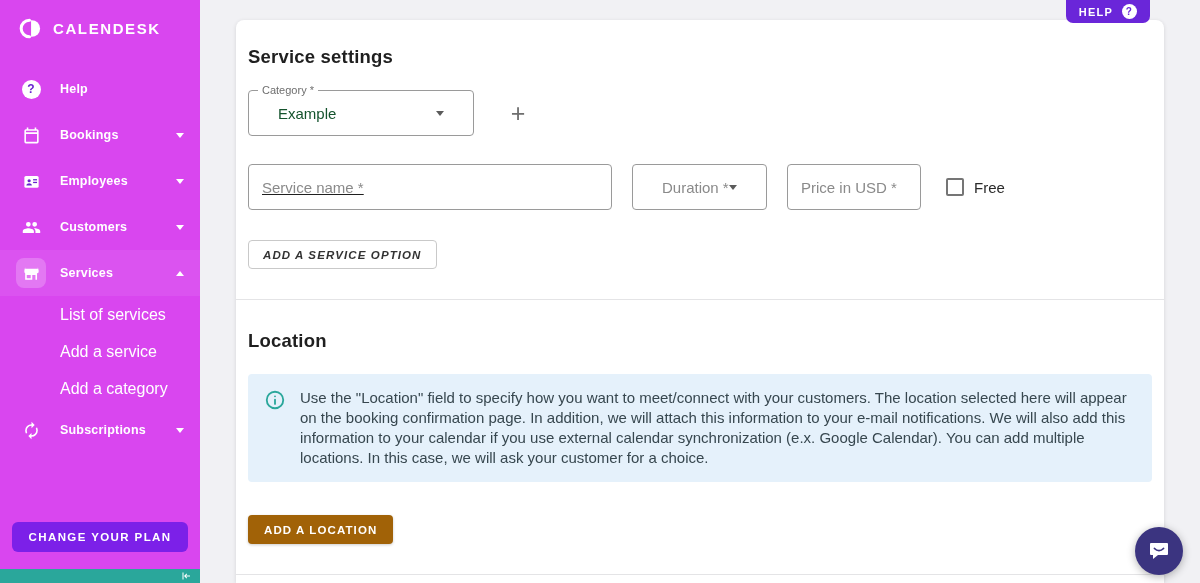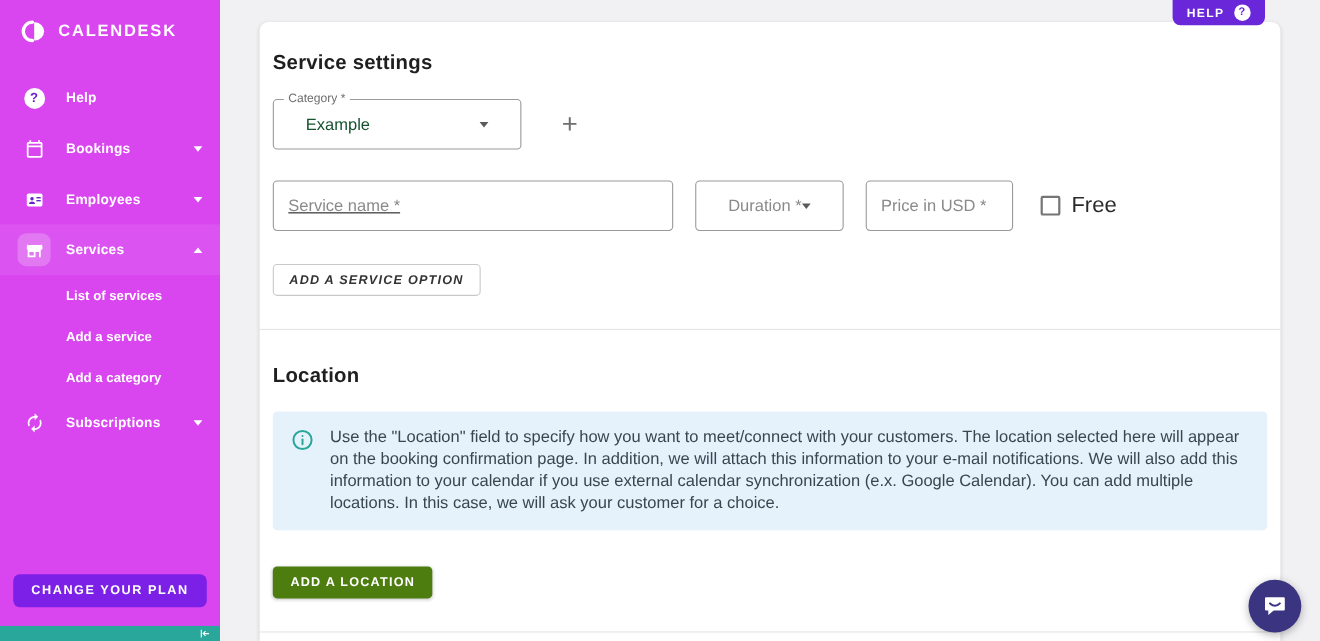--- a/index.html
+++ b/index.html
@@ -38,21 +38,21 @@
   .chev.up   { border-bottom:5px solid #fff; }
 
   .circle-q {
     width:19px; height:19px; border-radius:50%; background:#fff;
     color:#6822cf; font-size:12px; font-weight:bold;
     display:flex; align-items:center; justify-content:center;
   }
 
   .submenu .sub-item {
     height:37px; display:flex; align-items:center;
-    padding-left:60px; font-size:12px; font-weight:bold; cursor:pointer;
+    padding-left:60px; font-size:16px; font-weight:normal; cursor:pointer;
   }
 
   .change-plan {
     position:absolute; left:12px; right:12px; bottom:31px;
     height:30px; border:none; border-radius:6px; cursor:pointer;
     background:#7c20e8; color:#fff; font-family:inherit;
     font-size:11.5px; font-weight:bold; letter-spacing:1.4px;
   }
   .sidebar-footer {
     position:absolute; left:0; right:0; bottom:0; height:14px;
@@ -114,40 +114,40 @@
     background:#fff;
   }
   .input::placeholder { color:#8a8a8a; opacity:1; }
   .service-name { width:364px;text-decoration:underline; }
   .price { width:134px; margin-left:20px; }
 
   .free { display:flex; align-items:center; gap:10px; margin-left:25px; cursor:pointer; }
   .checkbox {
     width:18px; height:18px; border:2px solid #757575; border-radius:2px; background:#fff;
   }
-  .free-label { font-size:20px; color:#2a2a2a; }
+  .free-label { font-size:15px; color:#2a2a2a; }
 
   .btn-outline {
     margin-top:30px; height:29px; padding:0 14px; cursor:pointer;
     background:#fff; border:1px solid #c9c9c9; border-radius:4px; font-family:inherit;
     font-size:11.5px; font-weight:bold; letter-spacing:1.1px; color:#333;font-style:italic;
   }
   .divider { border-top:1px solid #e4e4e6; margin-top:30px; }
   .sec-location h2 { margin-top:4px; }
 
   .alert {
     margin-top:22px; background:#e5f1fb; border-radius:4px;
     padding:14px 16px; display:flex; gap:14px; align-items:flex-start;
   }
   .alert svg { width:22px; height:22px; flex:0 0 22px; margin-top:1px; }
   .alert p { font-size:15px; line-height:20px; color:#37474f; }
 
   .btn-blue {
     margin-top:33px; height:29px; padding:0 16px; cursor:pointer;
-    background:#4d7c0f; border:none; border-radius:4px; font-family:inherit;
+    background:#a16207; border:none; border-radius:4px; font-family:inherit;
     font-size:11.5px; font-weight:bold; letter-spacing:1.1px; color:#fff;
     box-shadow:0 1px 3px rgba(0,0,0,.2);
   }
 
   
   .chat-fab {
     position:absolute; right:17px; bottom:8px; width:48px; height:48px;
     border-radius:50%; background:#3b3480; z-index:7; cursor:pointer;
     display:flex; align-items:center; justify-content:center;
     box-shadow:0 2px 8px rgba(0,0,0,.3);
@@ -194,20 +194,29 @@
             <circle cx="9" cy="11" r="2" fill="#6822cf"></circle>
             <path d="M5.5 17c0-1.9 2.3-2.8 3.5-2.8s3.5.9 3.5 2.8z" fill="#6822cf"></path>
             <rect x="14" y="9" width="5" height="1.6" fill="#6822cf"></rect>
             <rect x="14" y="12.4" width="5" height="1.6" fill="#6822cf"></rect>
           </svg>
       </span>
       <span class="nav-label">Employees</span>
       <span class="chev down"></span>
     </div>
 
+    <div class="nav-item">
+      <span class="icon-box">
+        <svg viewBox="0 0 24 24">
+            <path fill="#fff" d="M16 11a3 3 0 1 0-3-3 3 3 0 0 0 3 3zm-8 0a3 3 0 1 0-3-3 3 3 0 0 0 3 3zm0 2c-2.3 0-7 1.2-7 3.5V19h14v-2.5C15 14.2 10.3 13 8 13zm8 0c-.3 0-.6 0-1 .1a4.2 4.2 0 0 1 2 3.4V19h6v-2.5c0-2.3-4.7-3.5-7-3.5z"></path>
+          </svg>
+      </span>
+      <span class="nav-label">Customers</span>
+      <span class="chev down"></span>
+    </div>
 
     <div class="nav-item active">
       <span class="icon-box">
         <svg viewBox="0 0 24 24">
             <path fill="#fff" fill-rule="evenodd" d="M20 4H4v2h16zm1 6V8l-1-4H4L3 8v2a2 2 0 0 0 1 1.7V20h9v-6h4v6h2v-8.3A2 2 0 0 0 21 10zM11 18H6v-4h5z"></path>
           </svg>
       </span>
       <span class="nav-label">Services</span>
       <span class="chev up"></span>
     </div>

